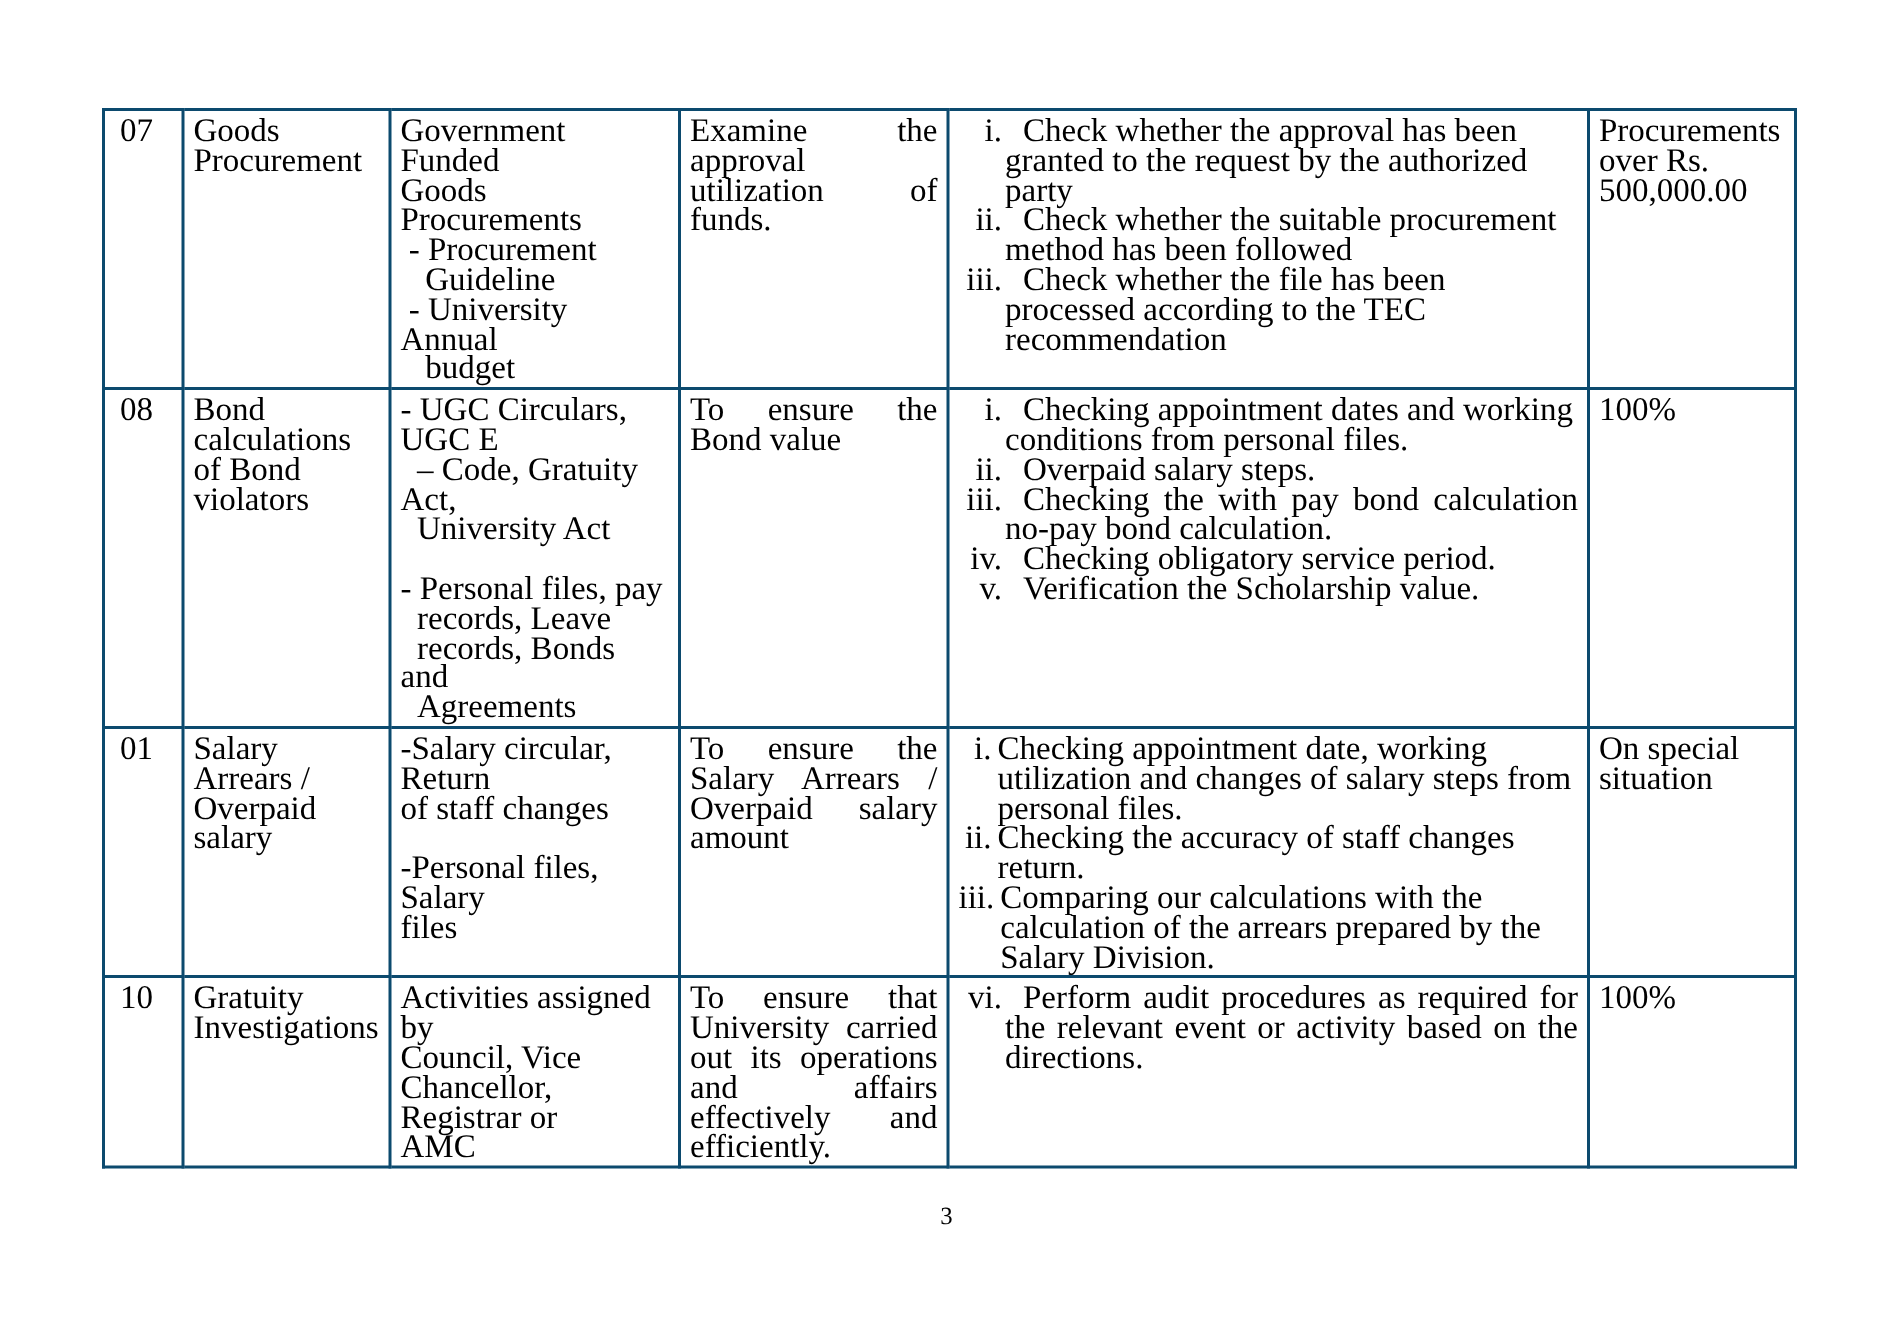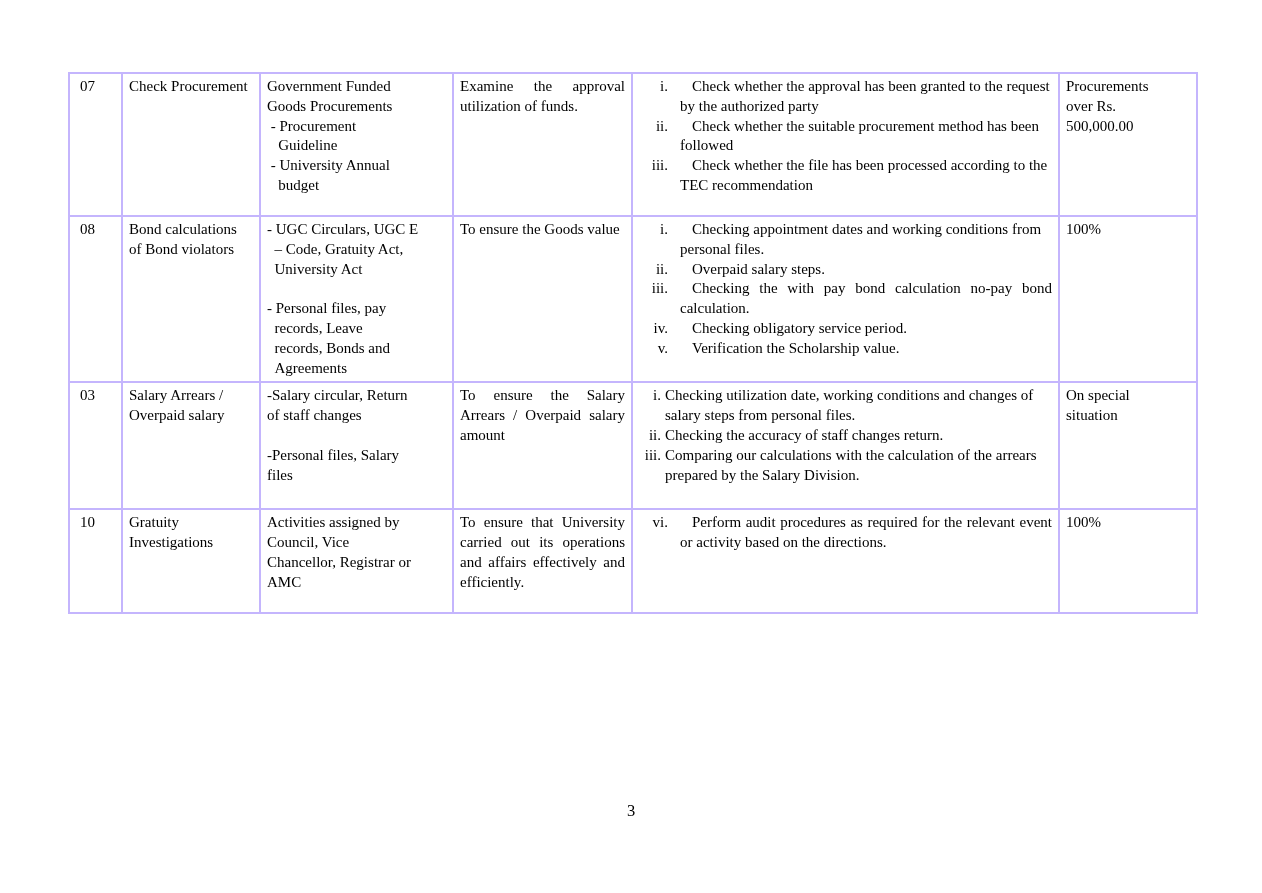--- a/index.html
+++ b/index.html
@@ -11,41 +11,41 @@
     color:#000;
     overflow:hidden;
   }
   table.audit-table {
     position:absolute; left:68px; top:72px;
     width:1128px;
     border-collapse:collapse;
     table-layout:fixed;
   }
   .audit-table td {
-    border:2px solid #c4b5fd;
+    border:2px solid #0c4a6e;
     vertical-align:top;
-    font-size:15px;
+    font-size:22px;
     line-height:19.8px;
     padding:3px 6px 3px 6px;
     overflow:hidden;
   }
   tr.row-07 { height:143px; }
   tr.row-08 { height:140px; }
   tr.row-09 { height:127px; }
   tr.row-10 { height:104px;padding-left:24px; }
 
   td.col-no { padding-left:10px; }
   td.col-sources { white-space:pre-wrap; }
   td.col-objective { text-align:justify; }
   td.col-coverage { white-space:pre-line; }
   td.col-procedures { padding-left:6px; padding-right:6px; }
 
   .proc-item { display:flex; align-items:flex-start; }
   .proc-num { flex:0 0 29px; text-align:right; }
-  .proc-text { flex:1; margin-left:12px; text-indent:12px; }
+  .proc-text { flex:1; margin-left:2px; text-indent:12px; }
   .proc-text.justify { text-align:justify; }
   tr.tight .proc-num { flex-basis:22px; }
   tr.tight .proc-text { margin-left:4px; text-indent:0; }
 
   .page-number {
     position:absolute; left:0; right:0; top:801px;
     text-align:center;
     font-size:16.5px; line-height:19.8px;
   }
 </style>
@@ -58,21 +58,21 @@
       <col style="width:53px">
       <col style="width:138px">
       <col style="width:193px">
       <col style="width:179px">
       <col style="width:427px">
       <col style="width:138px">
     </colgroup>
     <tbody id="table-body">
         <tr class="row-07">
           <td class="col-no">07</td>
-          <td class="col-area">Check
+          <td class="col-area">Goods
 Procurement</td>
           <td class="col-sources">Government Funded
 Goods Procurements
  - Procurement
    Guideline
  - University Annual
    budget</td>
           <td class="col-objective">Examine the approval utilization of funds.</td>
           <td class="col-procedures">
             <div class="proc-item">
@@ -98,21 +98,21 @@
 calculations of
 Bond violators</td>
           <td class="col-sources">- UGC Circulars, UGC E
   – Code, Gratuity Act,
   University Act
 
 - Personal files, pay
   records, Leave
   records, Bonds and
   Agreements</td>
-          <td class="col-objective">To ensure the Goods value</td>
+          <td class="col-objective">To ensure the Bond value</td>
           <td class="col-procedures">
             <div class="proc-item">
               <span class="proc-num">i.</span>
               <div class="proc-text">Checking appointment dates and working conditions from personal files.</div>
             </div>
             <div class="proc-item">
               <span class="proc-num">ii.</span>
               <div class="proc-text">Overpaid salary steps.</div>
             </div>
             <div class="proc-item">
@@ -124,33 +124,33 @@
               <div class="proc-text">Checking obligatory service period.</div>
             </div>
             <div class="proc-item">
               <span class="proc-num">v.</span>
               <div class="proc-text">Verification the Scholarship value.</div>
             </div>
           </td>
           <td class="col-coverage">100%</td>
         </tr>
         <tr class="row-09 tight">
-          <td class="col-no">03</td>
+          <td class="col-no">01</td>
           <td class="col-area">Salary Arrears /
 Overpaid salary</td>
           <td class="col-sources">-Salary circular, Return
 of staff changes
 
 -Personal files, Salary
 files</td>
           <td class="col-objective">To ensure the Salary Arrears / Overpaid salary amount</td>
           <td class="col-procedures">
             <div class="proc-item">
               <span class="proc-num">i.</span>
-              <div class="proc-text">Checking utilization date, working conditions and changes of salary steps from personal files.</div>
+              <div class="proc-text">Checking appointment date, working utilization and changes of salary steps from personal files.</div>
             </div>
             <div class="proc-item">
               <span class="proc-num">ii.</span>
               <div class="proc-text">Checking the accuracy of staff changes return.</div>
             </div>
             <div class="proc-item">
               <span class="proc-num">iii.</span>
               <div class="proc-text">Comparing our calculations with the calculation of the arrears prepared by the Salary Division.</div>
             </div>
           </td>

